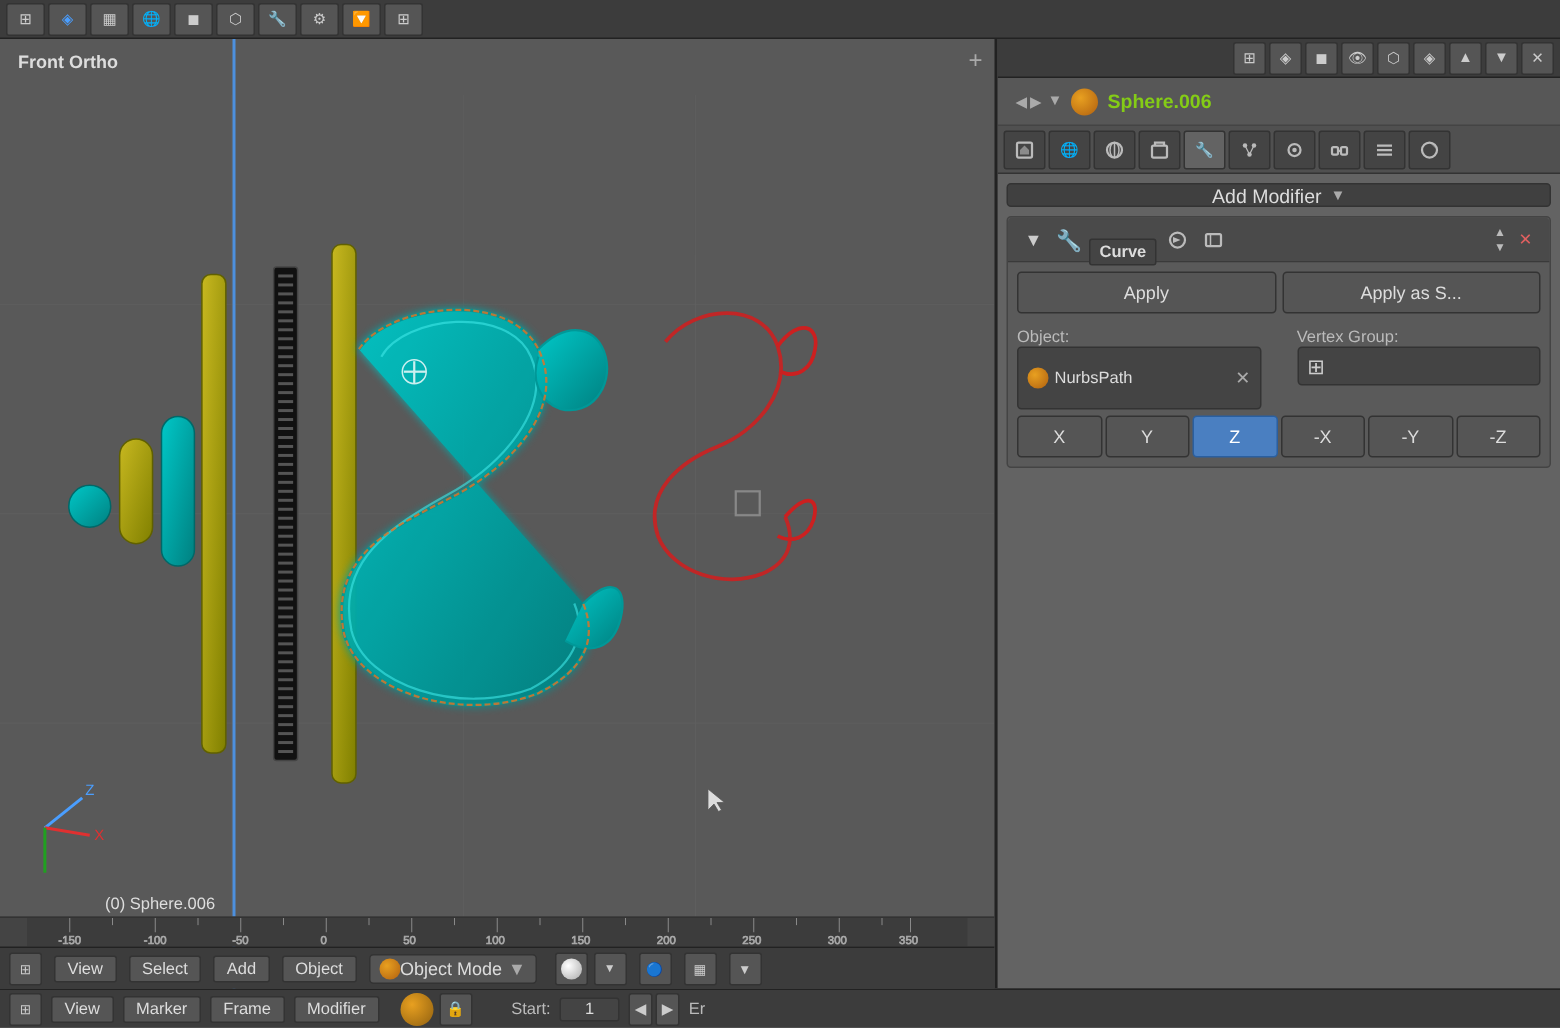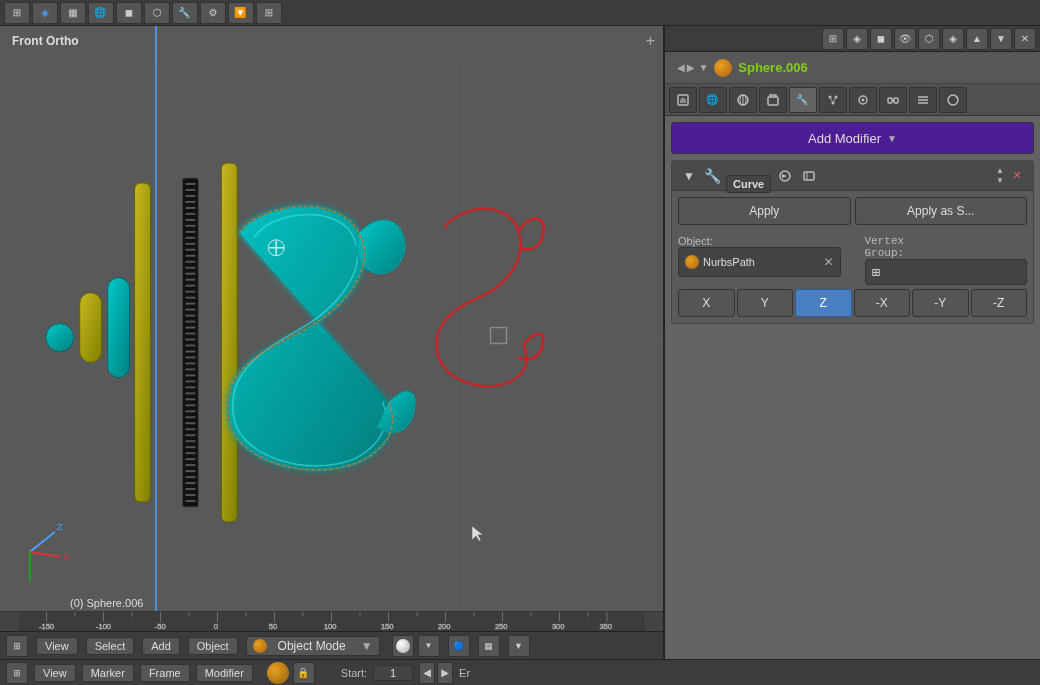--- a/index.html
+++ b/index.html
@@ -112,21 +112,21 @@
       background: #555;
       border: 1px solid #333;
       border-radius: 2px;
       color: #ddd;
       cursor: pointer;
       font-size: 11px;
     }
     .mode-selector {
       display: flex;
       align-items: flex-start;
-      gap: 11px;
+      gap: 0;
       background: #555;
       border: 1px solid #333;
       border-radius: 3px;
       padding: 2px 6px;
       color: #ddd;
       cursor: pointer;
     }
     .mode-icon {
       width: 14px;
       height: 14px;
@@ -258,22 +258,22 @@
       padding: 6px;
     }
 
     .add-modifier-row {
       display: flex;
       align-items: center;
       margin-bottom: 6px;
     }
     .add-modifier-btn {
       flex: 1;
-      height: 32px;
-      background: #4c1d95;
+      height: 16px;
+      background: #404040;
       border: 1px solid #333;
       border-radius: 3px;
       color: #ddd;
       font-size: 13px;
       cursor: pointer;
       display: flex;
       align-items: center;
       justify-content: center;
       gap: 6px;
     }
@@ -367,21 +367,21 @@
       font-size: 11px;
       width: 80px;
       flex-shrink: 0;
     }
     .object-field {
       display: flex;
       align-items: center;
       background: #444;
       border: 1px solid #333;
       border-radius: 3px;
-      height: 30px;
+      height: 42px;
       padding: 0 6px;
       gap: 4px;
     }
     .object-field-icon {
       width: 14px;
       height: 14px;
       background: radial-gradient(circle at 35% 35%, #e8a020, #b06010);
       border-radius: 50%;
     }
     .object-field-text {
@@ -412,21 +412,20 @@
     .two-col-row {
       display: flex;
       padding: 4px 6px;
       gap: 24px;
     }
     .two-col-left {
       flex: 1;
     }
     .two-col-right {
       flex: 1;
-      font-family: Liberation Mono, monospace;
     }
 
     
     .section-label {
       color: #bbb;
       font-size: 11px;
       padding: 4px 6px 2px;
     }
     .axis-buttons-row {
       display: flex;

